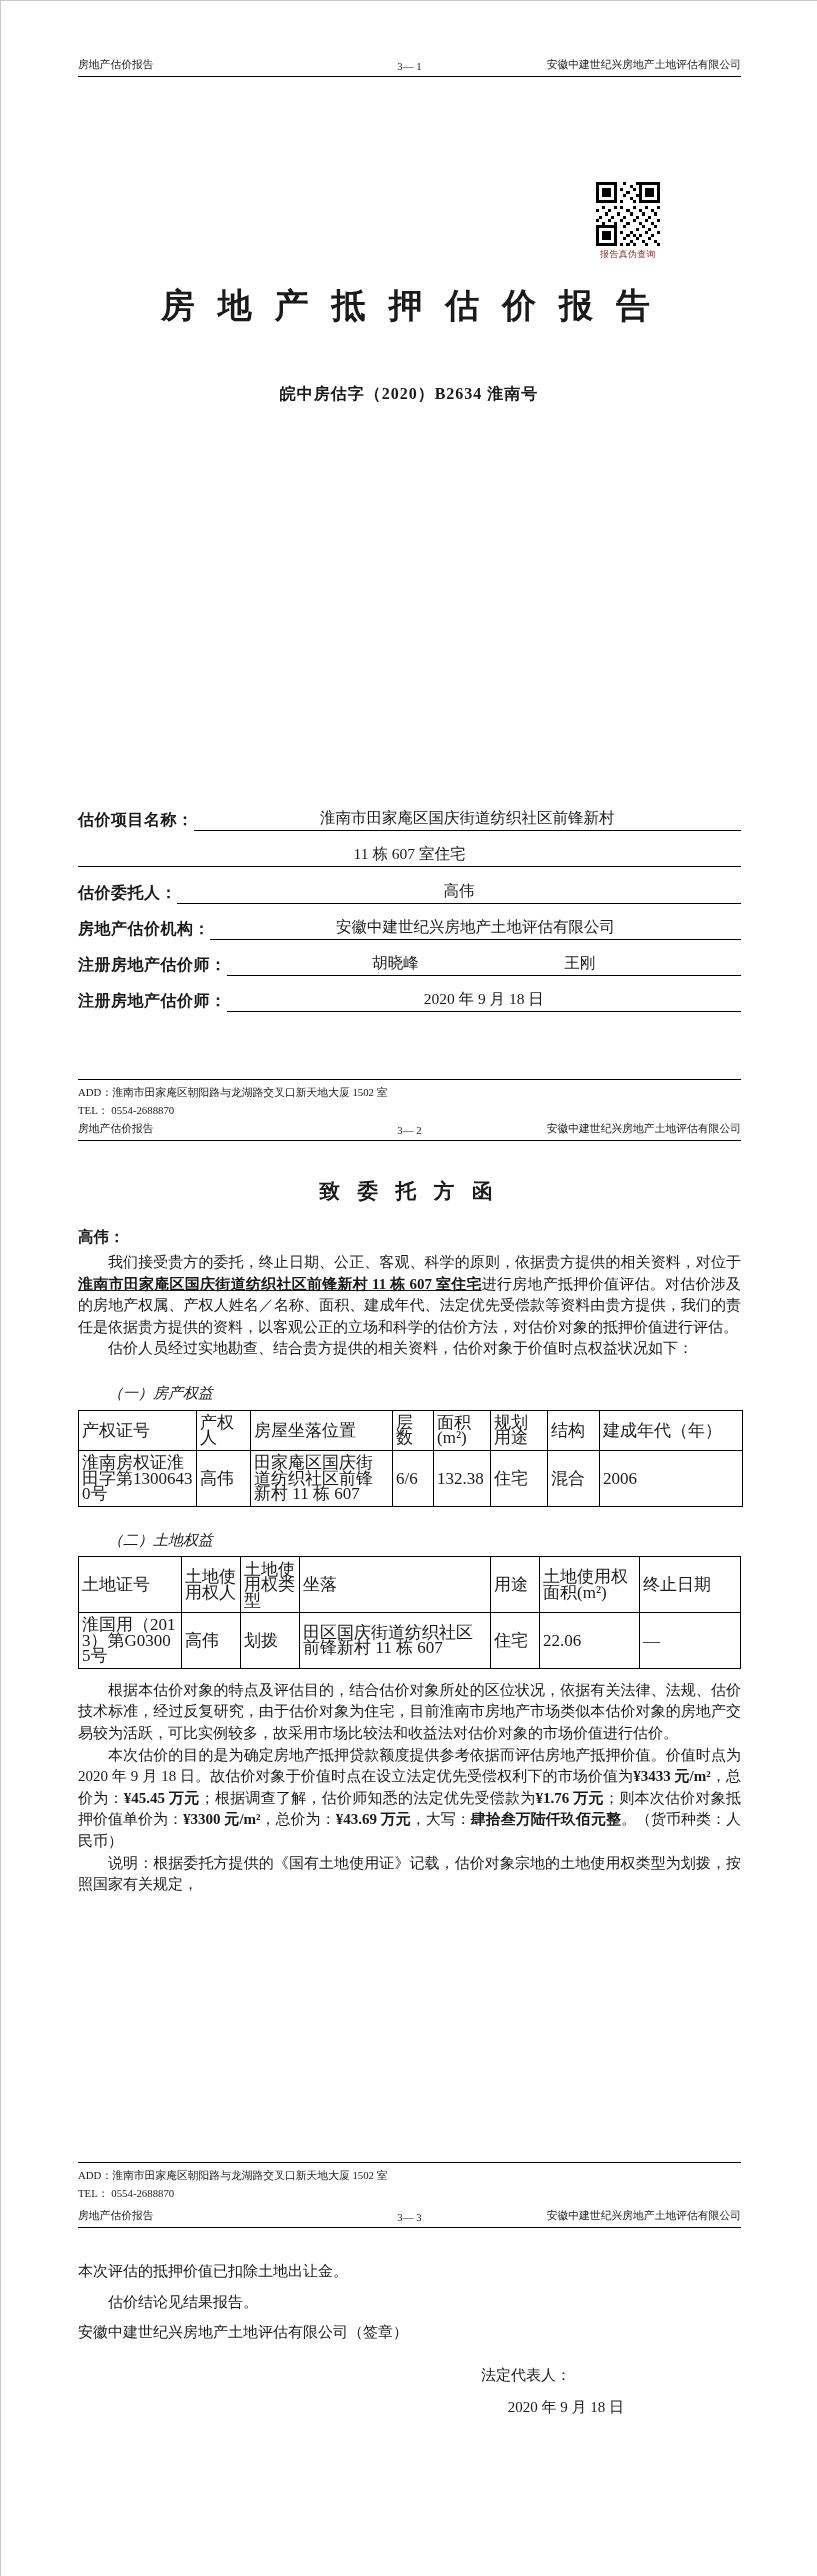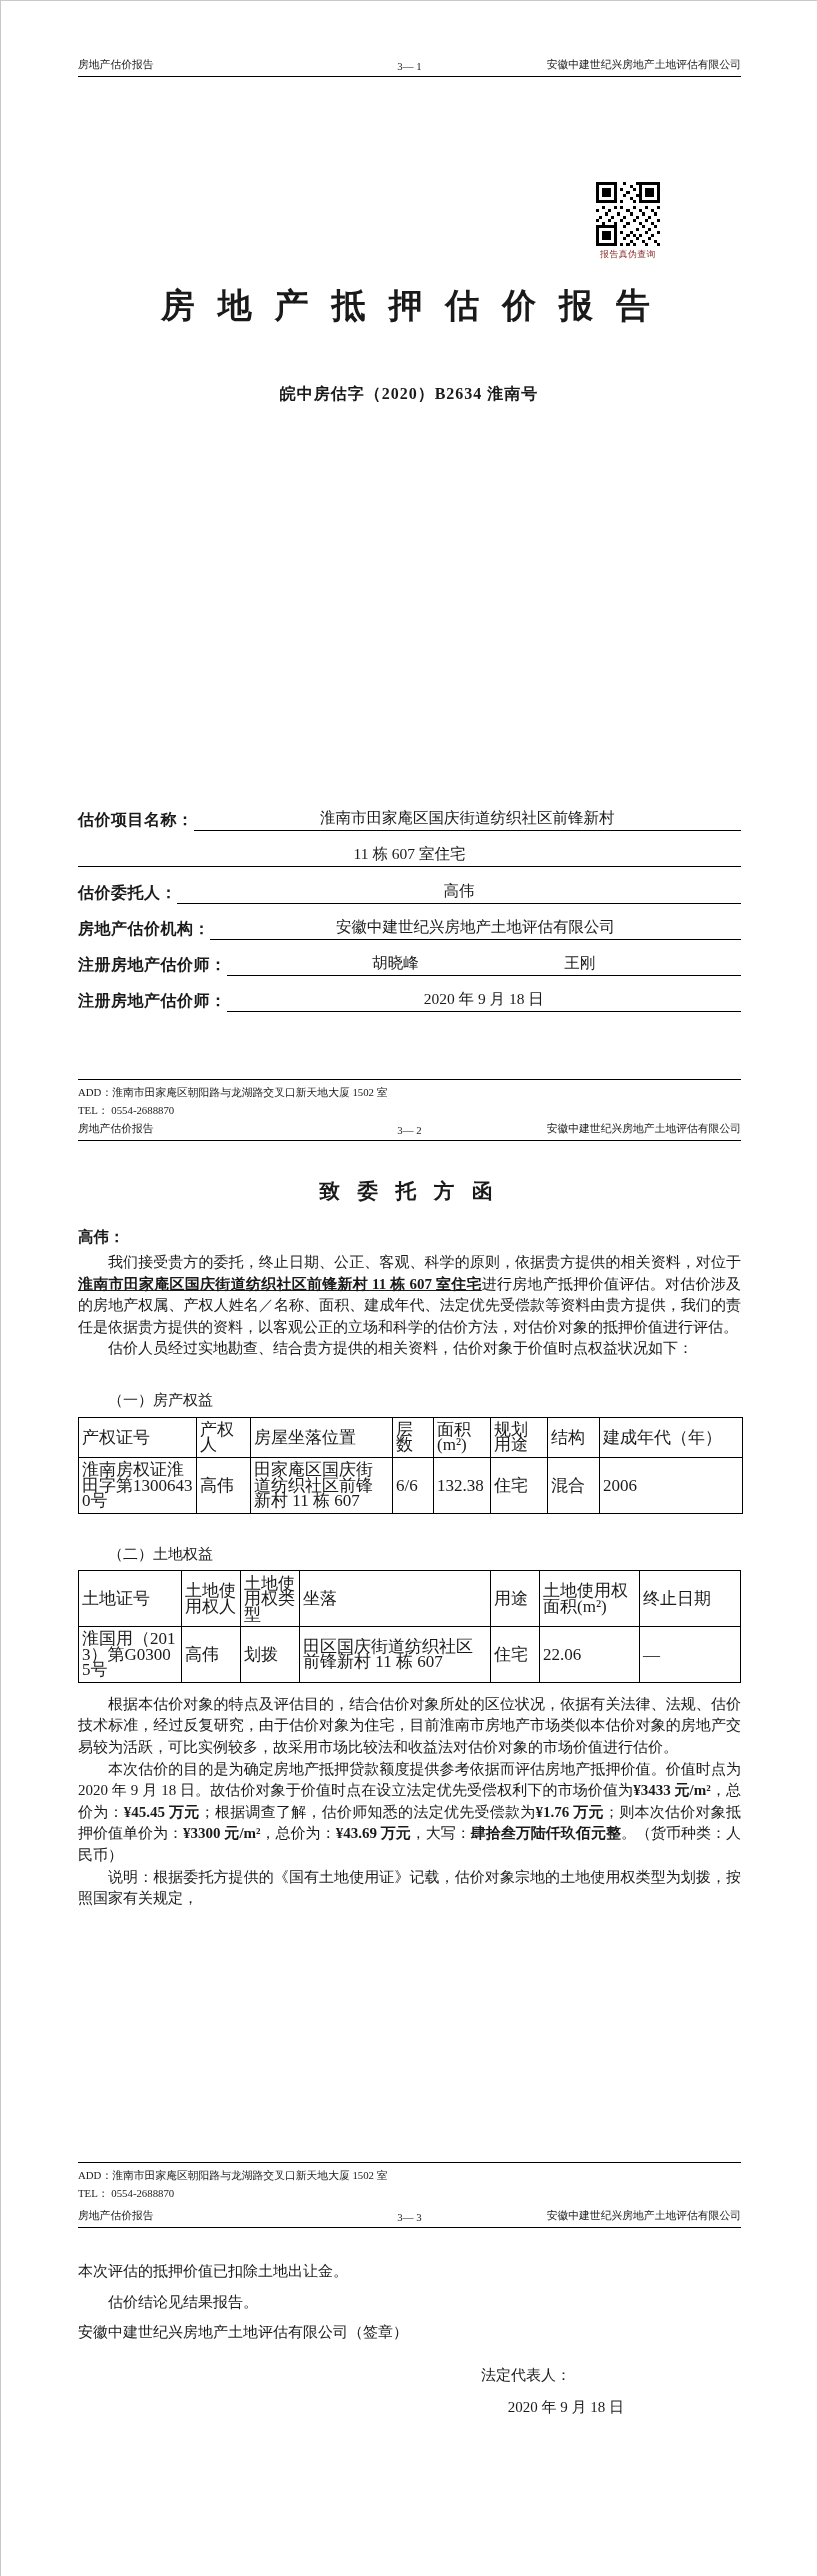--- a/index.html
+++ b/index.html
@@ -28,21 +28,21 @@
   .form-value { flex:1; border-bottom:1px solid #000; text-align:center; font-size:15.5px; line-height:23px; padding-bottom:1px; }
   .form-value.names { display:flex; justify-content:space-evenly; }
 
   
   .letter-title { position:absolute; top:1176px; left:0; width:100%; text-align:center; font-size:20.6px; font-weight:bold; letter-spacing:6.2px; }
   .salutation { position:absolute; top:1226px; left:77px; font-size:15.5px; font-weight:bold; }
   .letter-body { position:absolute; top:1251px; left:77px; width:663px; }
   .para { font-size:15px; line-height:21.6px; text-align:justify; text-indent:2em; }
   .addr { font-weight:bold; text-decoration:underline; }
   .bold { font-weight:bold; }
-  .section-label { font-size:15px; line-height:21.6px; text-indent:2em; margin-top:30px; }
+  .section-label { font-size:15px; line-height:21.6px; text-indent:2em; margin-top:23px;font-style:italic; }
   .tbl { width:100%; border-collapse:collapse; margin-top:5.2px; font-size:17px; line-height:15.5px; text-align:left; table-layout:fixed; }
   .tbl th, .tbl td { border:0.5px solid #000; padding:4.1px 3.1px; font-weight:normal; vertical-align:middle; word-break:break-all; }
   .mt { margin-top:11px; }
 
   
   .page3-body { position:absolute; top:2260px; left:77px; width:663px; font-size:15px; line-height:21.6px; }
   .cont-line { text-indent:0; }
   .concl-line { text-indent:2em; margin-top:9.3px; }
   .sign-company { text-align:left; margin-top:9px; }
   .sign-rep { text-align:right; padding-right:170px; margin-top:20.6px; }

